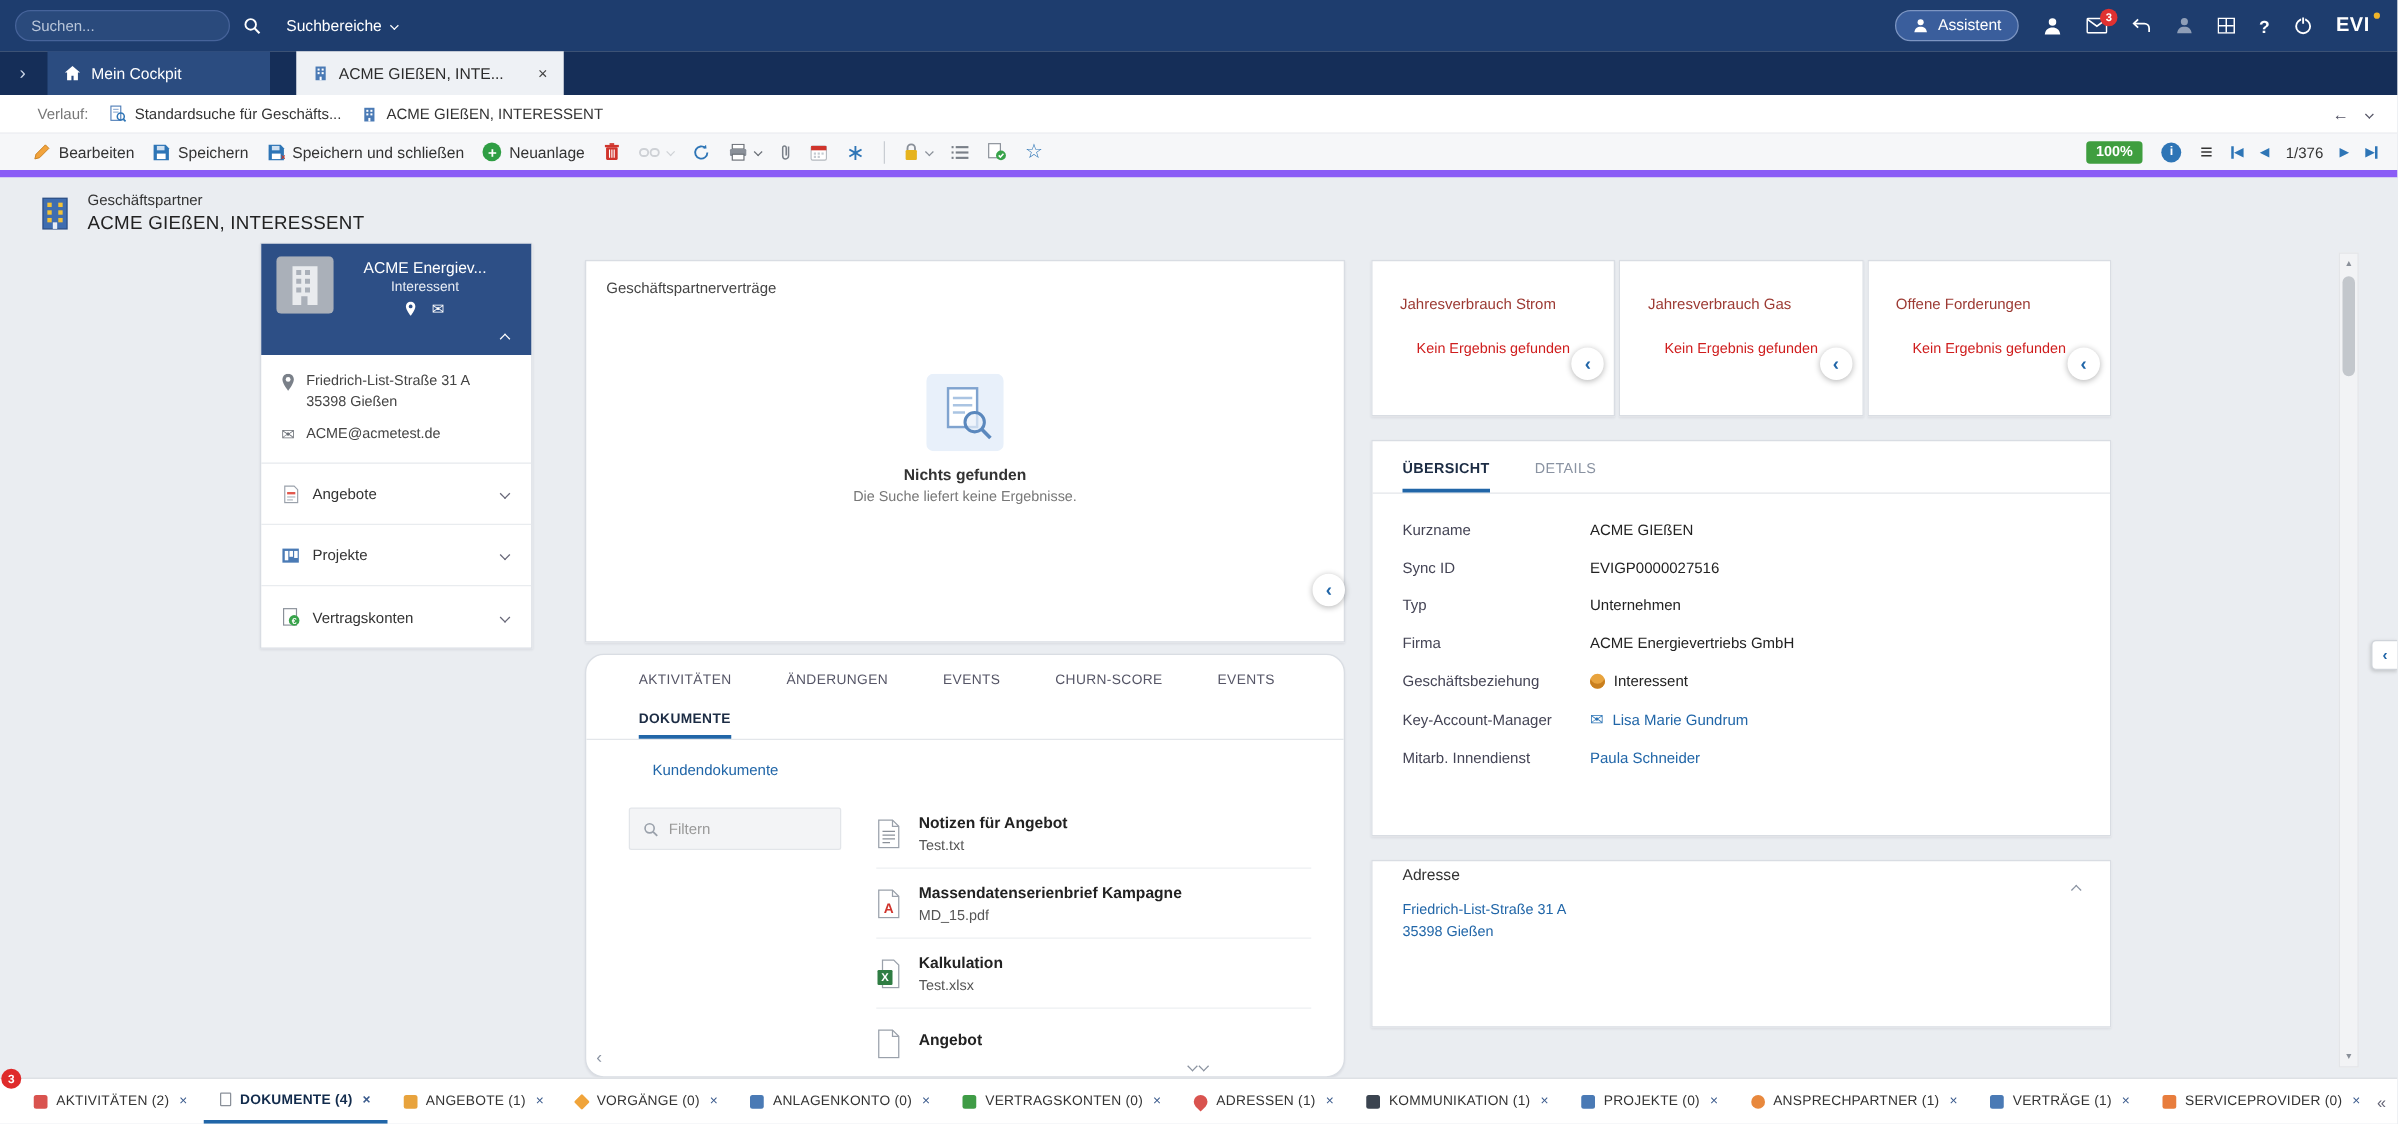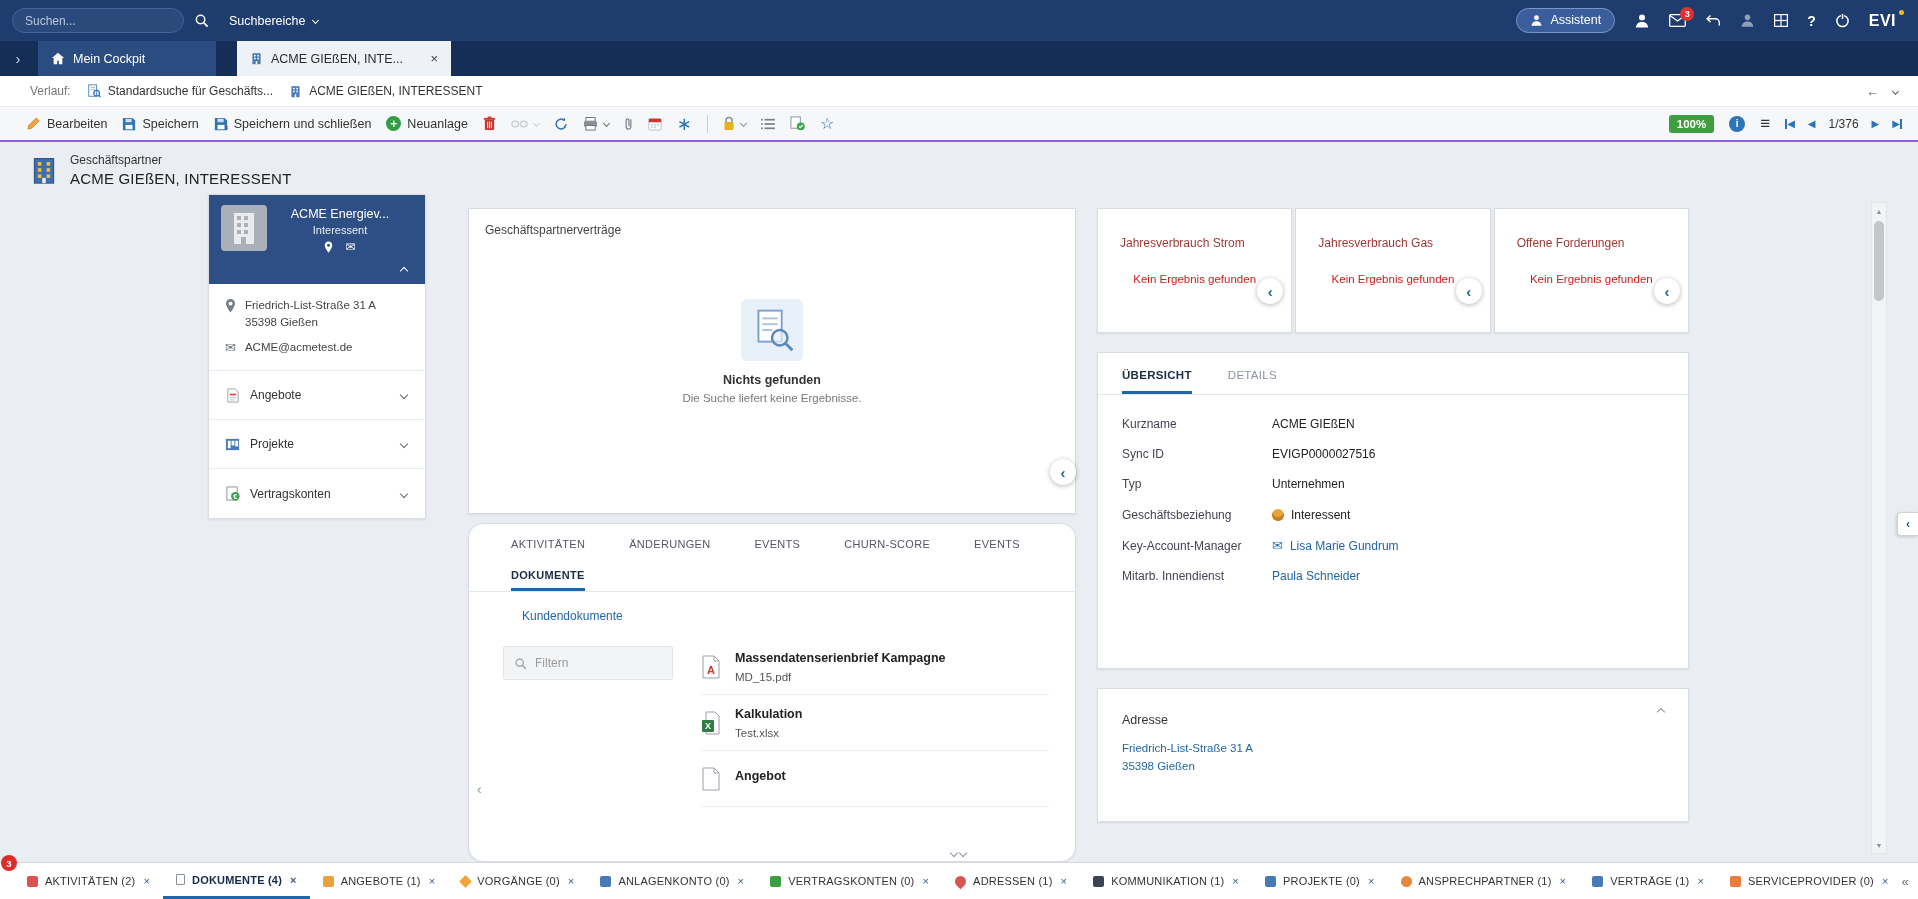--- a/index.html
+++ b/index.html
@@ -35,21 +35,21 @@
 
   
   .crumbbar { top:76px; height:31px; background:#fff; border-bottom:1px solid #e8eaee;
     display:flex; align-items:center; padding:0 20px 0 30px; gap:16px; font-size:12px; }
   .crumb-label { color:#777; }
   .crumb-item { display:flex; gap:7px; align-items:center; color:#333; cursor:pointer; }
   .crumb-right { margin-left:auto; display:flex; gap:14px; color:#556; align-items:center; }
   .crumb-right .g { font-size:13px; cursor:pointer; }
 
   
-  .toolbar { top:107px; height:35px; background:#f6f7f9; border-bottom:2px solid #8b5cf6;
+  .toolbar { top:107px; height:35px; background:#f6f7f9; border-bottom:6px solid #8b5cf6;
     display:flex; align-items:center; padding:0 16px 0 26px; gap:15px; font-size:12.5px; color:#333; }
   .tool { display:flex; align-items:center; gap:6px; cursor:pointer; }
   .tool-sep { width:1px; height:18px; background:#c9cdd3; }
   .plus-circle { width:15px; height:15px; border-radius:50%; background:#2f9e44; color:#fff; font-size:12px;
     font-weight:bold; display:flex; align-items:center; justify-content:center; line-height:1; }
   .glyph-blue { color:#2e75b6; font-size:16px; line-height:1; }
   .tb2-right { margin-left:auto; display:flex; align-items:center; gap:15px; }
   .zoom-pill { background:#3f9e3f; color:#fff; font-size:11.5px; font-weight:bold; padding:3px 8px; border-radius:3px; }
   .info-circle { width:16px; height:16px; border-radius:50%; background:#2e75b6; color:#fff; font-size:10px;
     font-weight:bold; display:flex; align-items:center; justify-content:center; cursor:pointer; }
@@ -133,21 +133,21 @@
   .ov-row.gap { margin-top:14px; }
   .ov-label { width:150px; flex:none; font-size:12px; color:#445; }
   .ov-value { font-size:12px; color:#222; display:flex; align-items:center; gap:7px; }
   .link { color:#2166a8; cursor:pointer; }
   .rel-icon { width:12px; height:12px; border-radius:50%; background:#e8a33d; box-shadow:inset 0 -4px 0 #c97f1e; display:inline-block; }
   .env-blue { color:#2e75b6; font-size:13px; }
   .env-gray { color:#6b7077; font-size:13px; }
 
   
   .address-card { left:1097px; top:546px; width:592px; height:134px; }
-  .ad-title { padding:24px 24px 0; font-size:12.5px; color:#333; }
+  .ad-title { padding:4px 24px 0; font-size:12.5px; color:#333; }
   .ad-collapse { position:absolute; right:24px; top:20px; color:#8a93a2; cursor:pointer; }
   .ad-links { padding:13px 24px 0; font-size:11.5px; line-height:1.55; }
 
   
   .vscroll { position:absolute; left:1871px; top:60px; width:16px; height:652px; background:#f2f3f5; border:1px solid #e3e5e8; }
   .vs-arrow { position:absolute; left:0; width:14px; height:14px; color:#8a9099; font-size:7px;
     display:flex; align-items:center; justify-content:center; cursor:pointer; }
   .vs-up { top:1px; } .vs-down { bottom:1px; }
   .vs-thumb { position:absolute; left:2px; top:18px; width:10px; height:80px; background:#c3c7cc; border-radius:6px; cursor:pointer; }
   .edge-toggle { position:absolute; left:1897px; top:370px; width:21px; height:24px; background:#fff;
@@ -571,20 +571,36 @@
       <div class="dc-section-title">Kundendokumente</div>
       <div class="dc-cols">
         <div class="dc-filter">
           <svg width="13" height="13" viewBox="0 0 16 16">
               <circle cx="7" cy="7" r="4.5" fill="none" stroke="#9aa1ab" stroke-width="1.6"></circle>
               <line x1="10.5" y1="10.5" x2="14.5" y2="14.5" stroke="#9aa1ab" stroke-width="1.8"></line>
             </svg>
           <input placeholder="Filtern" style="">
         </div>
         <div class="dc-list">
+          <div class="doc-row">
+            <svg width="20" height="24" viewBox="0 0 20 24">
+                <path d="M2 1h11l5 5v17H2z" fill="#fff" stroke="#9aa1ab"></path>
+                <path d="M13 1v5h5" fill="none" stroke="#9aa1ab"></path>
+                <g stroke="#8a9099">
+                  <line x1="5" y1="10" x2="15" y2="10"></line>
+                  <line x1="5" y1="13" x2="15" y2="13"></line>
+                  <line x1="5" y1="16" x2="15" y2="16"></line>
+                  <line x1="5" y1="19" x2="11" y2="19"></line>
+                </g>
+              </svg>
+            <div>
+              <div class="doc-title">Notizen für Angebot</div>
+              <div class="doc-file">Test.txt</div>
+            </div>
+          </div>
           <div class="doc-row">
             <svg width="20" height="24" viewBox="0 0 20 24">
                 <path d="M2 1h11l5 5v17H2z" fill="#fff" stroke="#9aa1ab"></path>
                 <path d="M13 1v5h5" fill="none" stroke="#9aa1ab"></path>
                 <text x="10" y="19" font-size="11" fill="#d0342c" text-anchor="middle" font-weight="bold" font-family="Liberation Sans, sans-serif">A</text>
               </svg>
             <div>
               <div class="doc-title">Massendatenserienbrief Kampagne</div>
               <div class="doc-file">MD_15.pdf</div>
             </div>
@@ -645,20 +661,24 @@
         <span class="ov-value">ACME GIEßEN</span>
       </div>
       <div class="ov-row">
         <span class="ov-label">Sync ID</span>
         <span class="ov-value">EVIGP0000027516</span>
       </div>
       <div class="ov-row">
         <span class="ov-label">Typ</span>
         <span class="ov-value">Unternehmen</span>
       </div>
+      <div class="ov-row">
+        <span class="ov-label">Firma</span>
+        <span class="ov-value">ACME Energievertriebs GmbH</span>
+      </div>
       <div class="ov-row gap">
         <span class="ov-label">Geschäftsbeziehung</span>
         <span class="ov-value">
             <span class="rel-icon"></span>
             <span>Interessent</span>
           </span>
       </div>
       <div class="ov-row gap">
         <span class="ov-label">Key-Account-Manager</span>
         <span class="ov-value">

